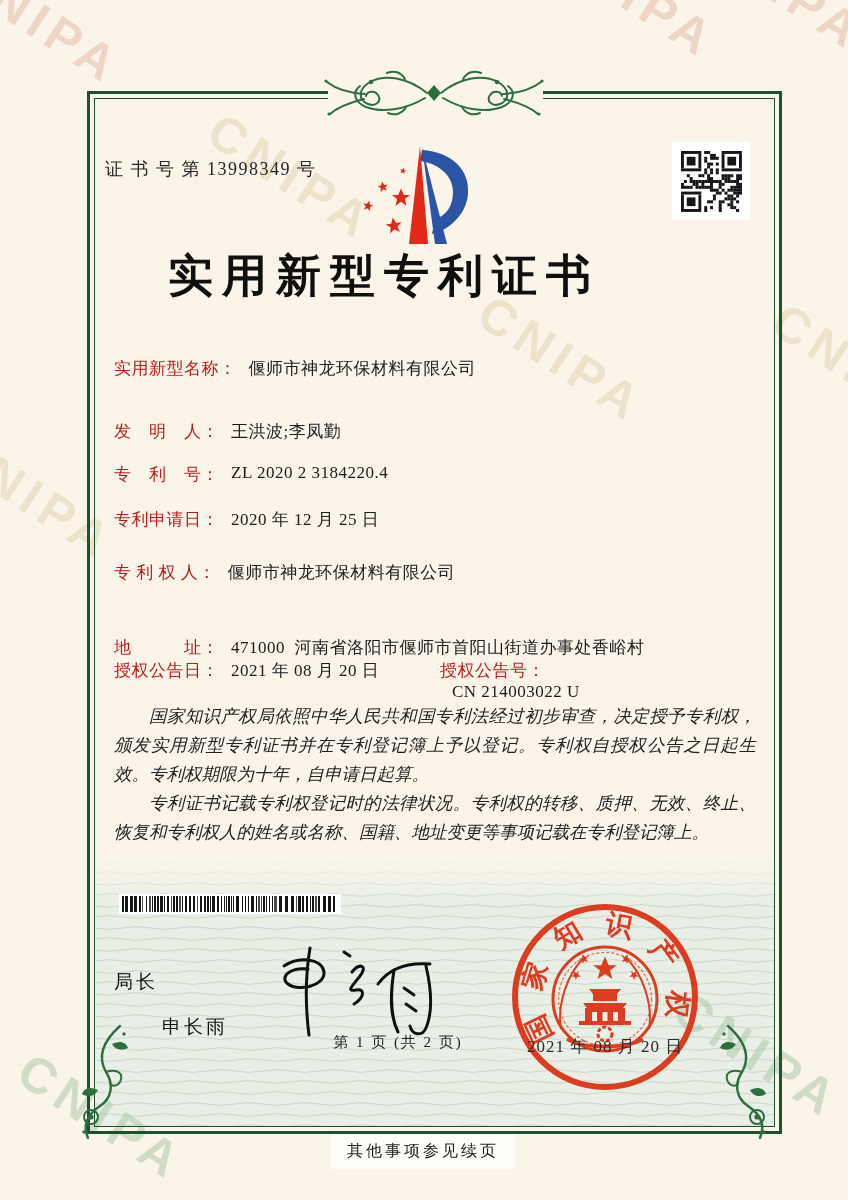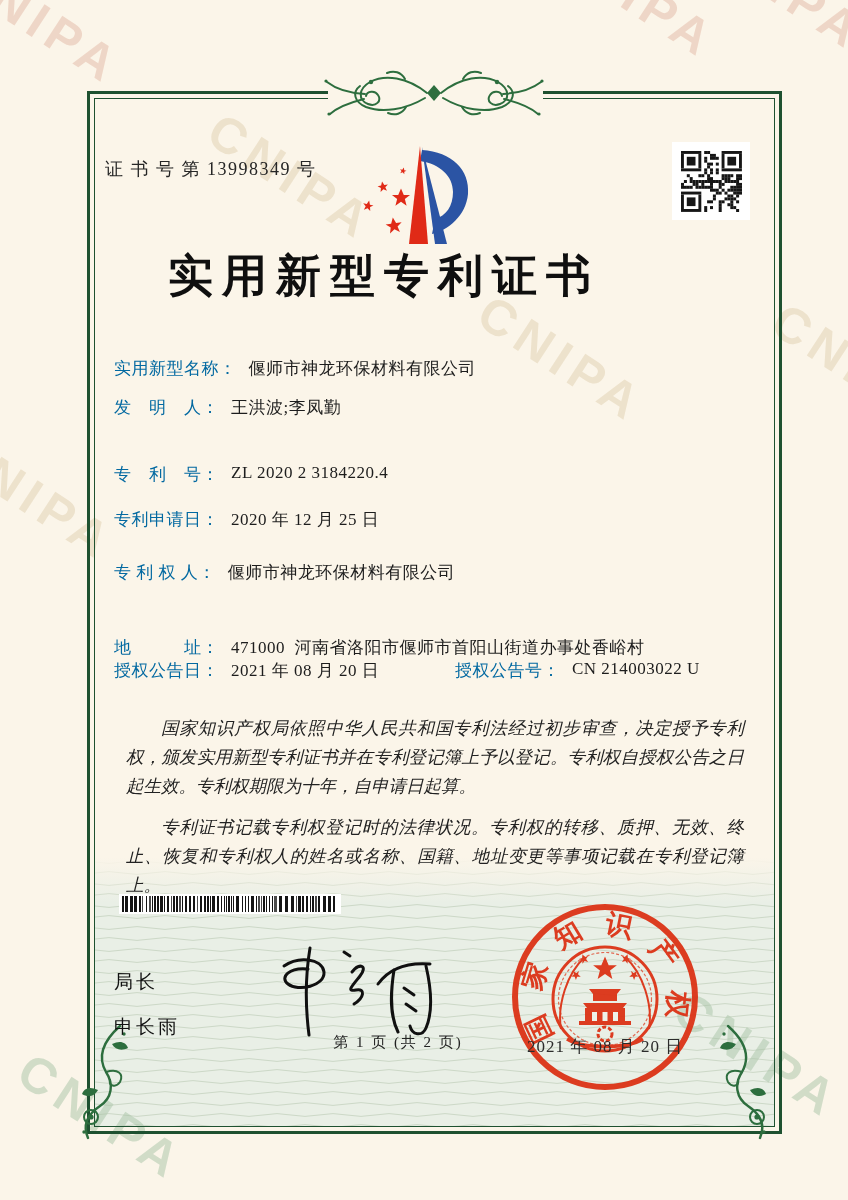--- a/index.html
+++ b/index.html
@@ -25,26 +25,26 @@
   
   #waves{left:95px;top:857px;}
   .wave-fade{left:95px;top:857px;width:679px;height:46px;
     background:linear-gradient(#fbf5e9,rgba(251,245,233,0));}
   .orn-patch{left:328px;top:86px;width:215px;height:17px;background:#fbf5e9;}
   
   .cert-no{left:105px;top:157px;font-size:18px;letter-spacing:1.5px;color:#262626;}
   .cert-title{left:88px;top:246px;width:592px;text-align:center;font-size:45px;
     font-weight:900;letter-spacing:9px;color:#0f0f0f;}
   .field-row{left:114px;display:flex;font-size:17px;letter-spacing:.5px;white-space:pre;}
-  .field-row .lbl{color:#0369a1;}
+  .field-row .lbl{color:#b91c1c;}
   .field-row .val{margin-left:12px;}
-  .grant-col2{position:absolute;left:341px;top:0;display:flex;white-space:pre;}
+  .grant-col2{position:absolute;left:326px;top:0;display:flex;white-space:pre;flex-direction:column;}
   .paras{left:114px;top:702px;width:642px;font-size:17.5px;line-height:29px;
     text-align:justify;font-style:italic;color:#222;}
-  .paras p{margin:12px;text-indent:2em;}
+  .paras p{margin:0;text-indent:2em;}
   .barcode-panel{left:119px;top:894px;background:#fff;padding:2px 3px;line-height:0;}
   .director-lbl{left:114px;font-family:"Liberation Sans","DejaVu Sans",sans-serif;
     font-weight:normal;font-size:19px;letter-spacing:3px;color:#111;}
   .seal-date{left:527px;top:1035px;width:210px;font-size:17px;letter-spacing:1px;
     color:#2b2b2b;white-space:pre;}
   .page-indicator{left:88px;top:1033px;width:620px;text-align:center;font-size:15px;
     letter-spacing:2px;color:#222;}
   .footer-note{left:331px;top:1134px;background:#fffdf8;padding:7px 16px;
     font-size:16px;letter-spacing:3px;color:#1d1d1d;}
   .qr-panel{left:672px;top:142px;width:78px;height:78px;background:#fff;
@@ -290,21 +290,21 @@
         </g>
       </svg>
   </div>
 
   <div class="abs cert-title">实用新型专利证书</div>
 
   <div class="abs field-row" style="top:357px;">
     <span class="lbl">实用新型名称：</span>
     <span class="val">偃师市神龙环保材料有限公司</span>
   </div>
-  <div class="abs field-row" style="top:396px;">
+  <div class="abs field-row" style="top:420px;">
     <span class="lbl">发　明　人：</span>
     <span class="val">王洪波;李凤勤</span>
   </div>
   <div class="abs field-row" style="top:463px;">
     <span class="lbl">专　利　号：</span>
     <span class="val">ZL 2020 2 3184220.4</span>
   </div>
   <div class="abs field-row" style="top:508px;font-family:Liberation Serif, serif;">
     <span class="lbl">专利申请日：</span>
     <span class="val">2020 年 12 月 25 日</span>
@@ -393,21 +393,21 @@
         <rect x="190" y="0" width="2" height="16" fill="#141414"></rect>
         <rect x="193" y="0" width="2" height="16" fill="#4a4a4a"></rect>
         <rect x="196" y="0" width="2" height="16" fill="#141414"></rect>
         <rect x="201" y="0" width="3" height="16" fill="#141414"></rect>
         <rect x="206" y="0" width="3" height="16" fill="#141414"></rect>
         <rect x="211" y="0" width="2" height="16" fill="#141414"></rect>
       </svg>
   </div>
 
   <div class="abs director-lbl" style="top:969px;">局长</div>
-  <div class="abs director-lbl" style="top:1014px;">申长雨</div>
+  <div class="abs director-lbl" style="top:1014px;margin-left:48px;">申长雨</div>
 
   <svg class="abs" style="left:248px;top:938px;" width="200" height="105" viewBox="0 0 200 105">
     <g fill="none" stroke="#101010" stroke-width="3" stroke-linecap="round" stroke-linejoin="round">
       <path d="M62,10 C58,34 57,66 61,97"></path>
       <path d="M36,28 C50,18 74,20 76,34 C77,48 50,54 40,46 C31,39 42,29 60,31"></path>
       <path d="M104,34 C112,24 120,28 112,38 C104,48 98,54 108,52 C118,50 116,60 106,66"></path>
       <path d="M96,14 l6,4"></path>
       <path d="M130,46 C140,32 156,24 182,26"></path>
       <path d="M146,32 C142,58 142,78 150,94"></path>
       <path d="M178,28 C184,54 184,76 178,90 C174,99 164,97 162,88"></path>
@@ -444,14 +444,15 @@
         <path d="M144,132 C148,108 138,76 120,60" fill="none" stroke-width="2"></path>
         <path d="M62,142 C78,152 122,152 138,142" fill="none" stroke-width="3.5"></path>
       </g>
     </g>
   </svg>
 
   <div class="abs seal-date">2021 年 08 月 20 日</div>
 
   <div class="abs page-indicator">第 1 页 (共 2 页)</div>
 
+  <div class="abs footer-note">其他事项参见续页</div>
 
 </div>
 
 </body></html>

